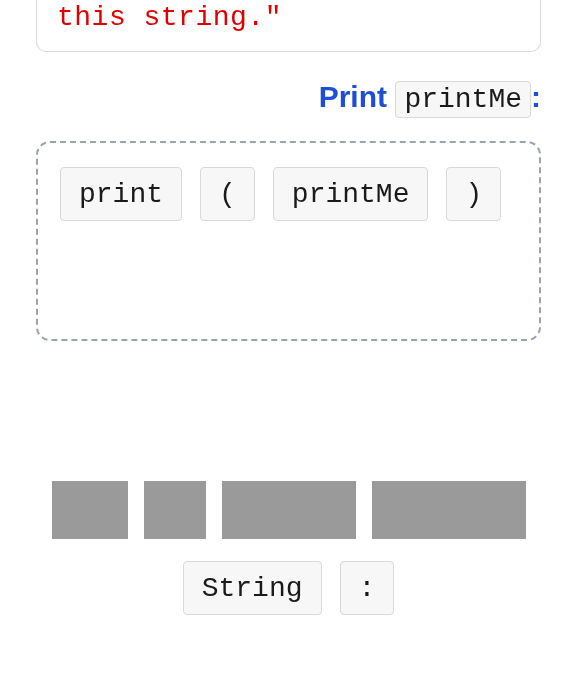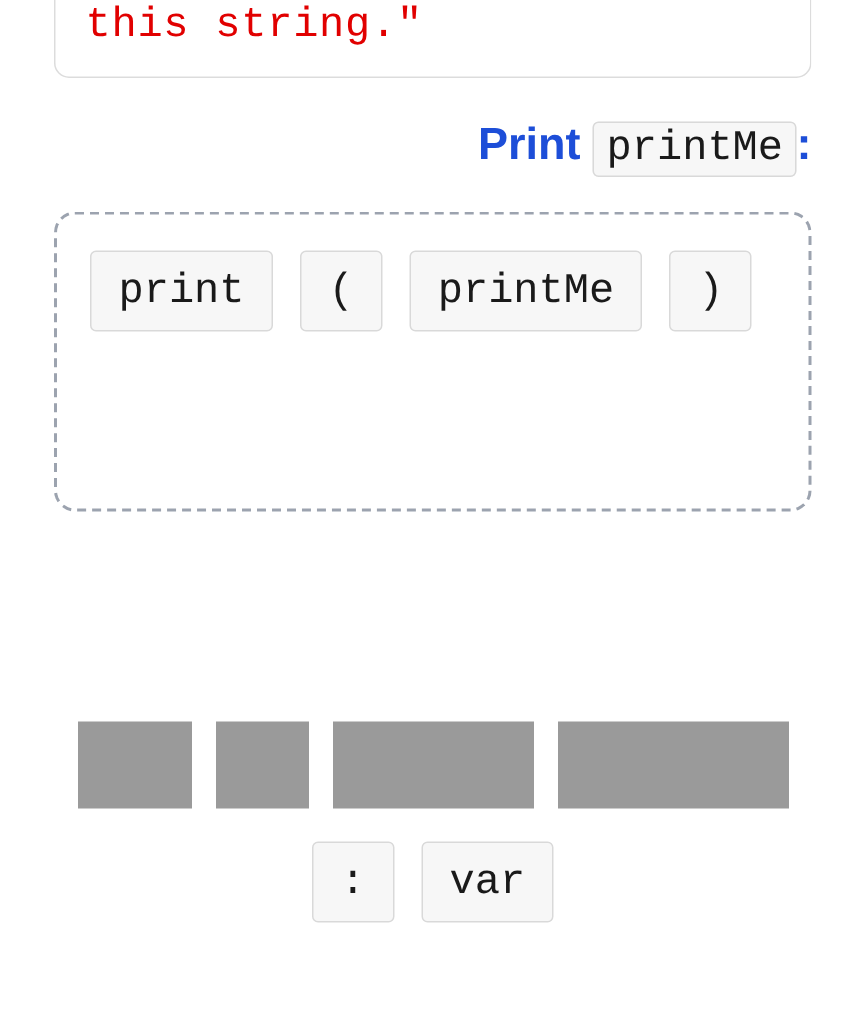--- a/index.html
+++ b/index.html
@@ -126,15 +126,15 @@
 </div>
 
 <div class="placeholder-row">
   <div class="ph a"></div>
   <div class="ph b"></div>
   <div class="ph c"></div>
   <div class="ph d"></div>
 </div>
 
 <div class="bank">
+  <span class="tile mono">String</span>
   <span class="tile mono">:</span>
-  <span class="tile mono">var</span>
 </div>
 
 </body></html>

